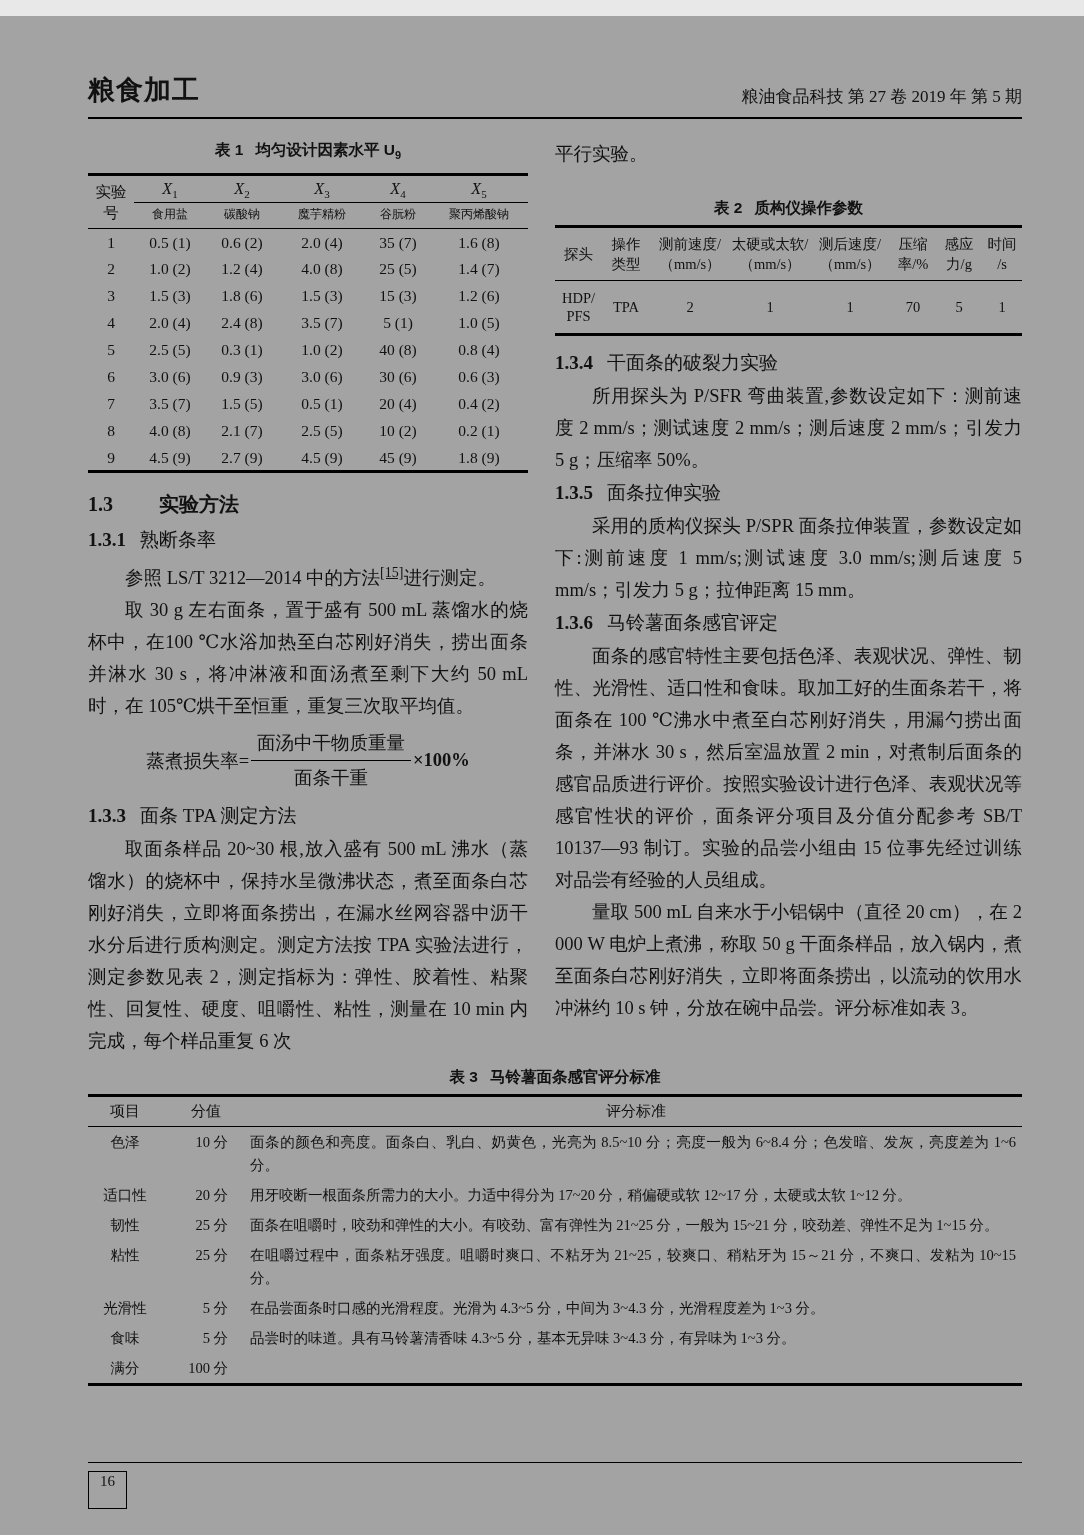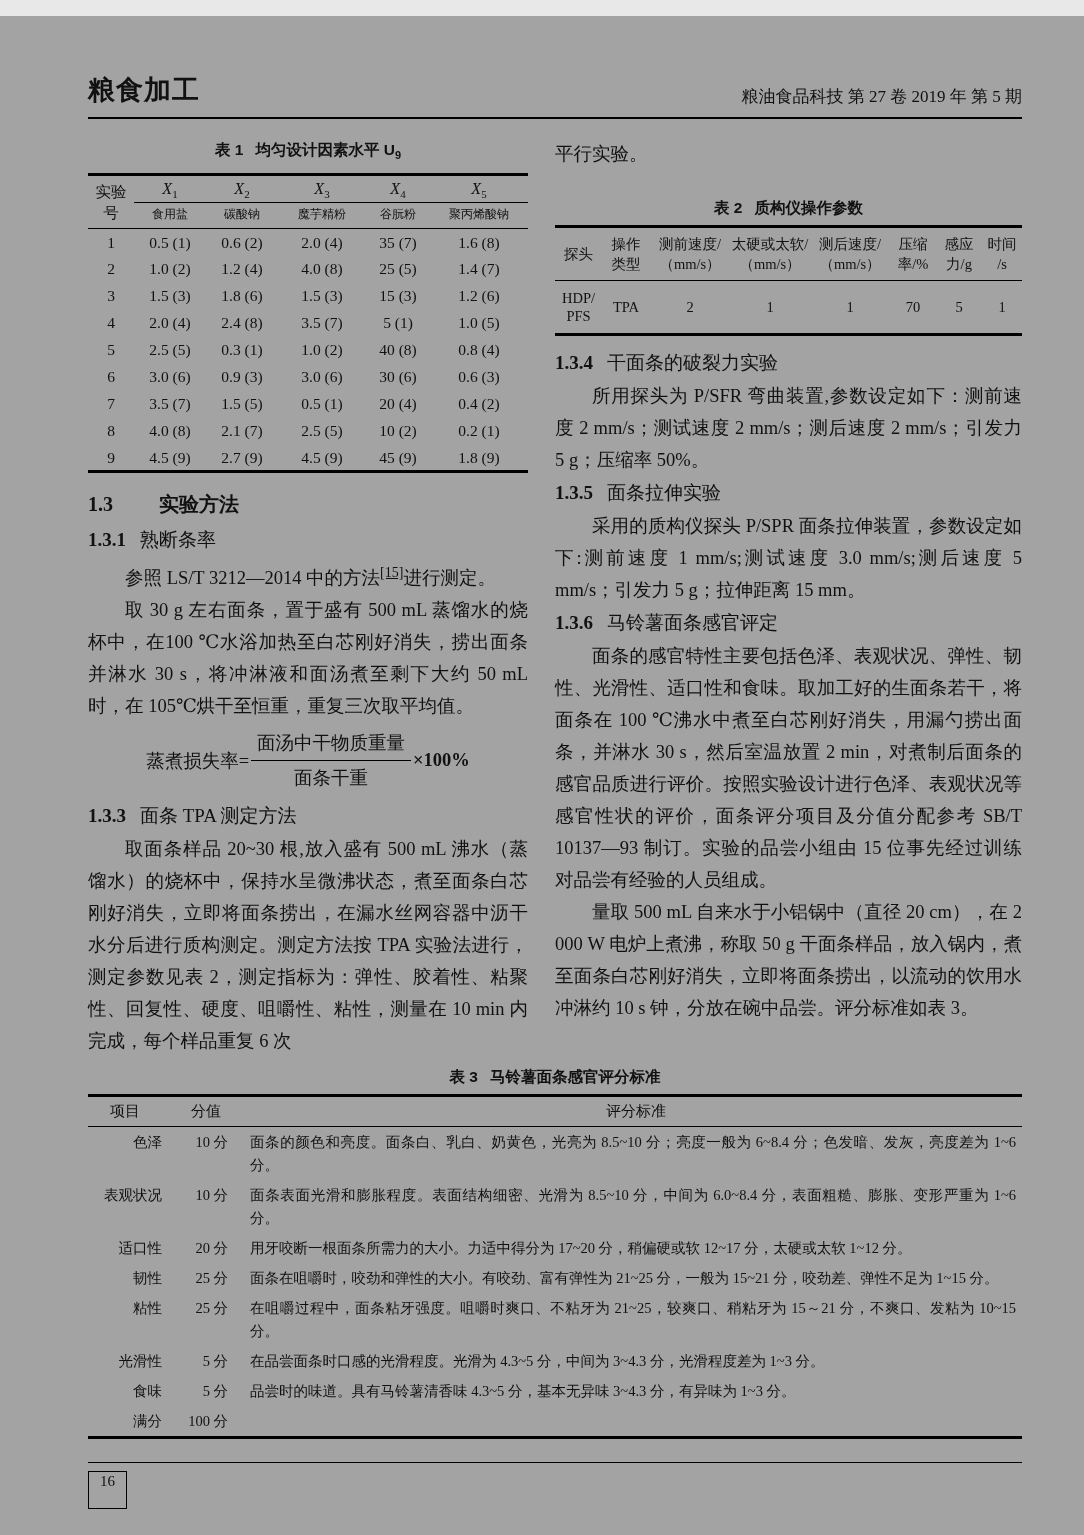--- a/index.html
+++ b/index.html
@@ -68,21 +68,21 @@
   .t2-caption { margin-top:26px; }
   #table2 { margin-top:5px; border-top:3px solid #000; border-bottom:3px solid #000; font-size:14.5px; }
   #table2 th { white-space:pre-line; line-height:20px; padding:6px 0; text-align:center; border-bottom:1.5px solid #000; }
   #table2 tbody td { text-align:center; padding:8px 0; white-space:pre-line; line-height:18px; }
 
   
   .t3-block { margin-top:8px; }
   #table3 { margin-top:5px; border-top:3px solid #000; border-bottom:3px solid #000; font-size:14.5px; }
   #table3 th { border-bottom:1.5px solid #000; padding:5px 0; text-align:center; font-size:15px; }
   #table3 tbody td { line-height:23px; padding:4px 0 3px; vertical-align:top; }
-  #table3 tbody td:nth-child(1) { text-align:right; }
+  #table3 tbody td:nth-child(1) { text-align:center; }
   #table3 tbody td:nth-child(2) { text-align:right; padding-right:22px; }
   #table3 tbody td:nth-child(3) { text-align:justify; padding-right:6px; }
 
   
   .formula { display:flex; align-items:center; justify-content:center; margin:6px 0 6px 0; font-size:18.5px; }
   .formula .frac { display:inline-block; text-align:center; margin:0 2px; }
   .formula .frac .numer { border-bottom:1.5px solid #000; padding:0 6px 2px; line-height:30px; }
   .formula .frac .denom { padding-top:2px; line-height:30px; }
   .formula .rhs { font-weight:bold; }
 
@@ -336,25 +336,20 @@
             <th>评分标准</th>
           </tr>
         </thead>
         <tbody>
             <tr>
               <td>色泽</td>
               <td>10 分</td>
               <td>面条的颜色和亮度。面条白、乳白、奶黄色，光亮为 8.5~10 分；亮度一般为 6~8.4 分；色发暗、发灰，亮度差为 1~6 分。</td>
             </tr>
             <tr>
-              <td>表观状况</td>
-              <td>10 分</td>
-              <td>面条表面光滑和膨胀程度。表面结构细密、光滑为 8.5~10 分，中间为 6.0~8.4 分，表面粗糙、膨胀、变形严重为 1~6 分。</td>
-            </tr>
-            <tr>
               <td>适口性</td>
               <td>20 分</td>
               <td>用牙咬断一根面条所需力的大小。力适中得分为 17~20 分，稍偏硬或软 12~17 分，太硬或太软 1~12 分。</td>
             </tr>
             <tr>
               <td>韧性</td>
               <td>25 分</td>
               <td>面条在咀嚼时，咬劲和弹性的大小。有咬劲、富有弹性为 21~25 分，一般为 15~21 分，咬劲差、弹性不足为 1~15 分。</td>
             </tr>
             <tr>

